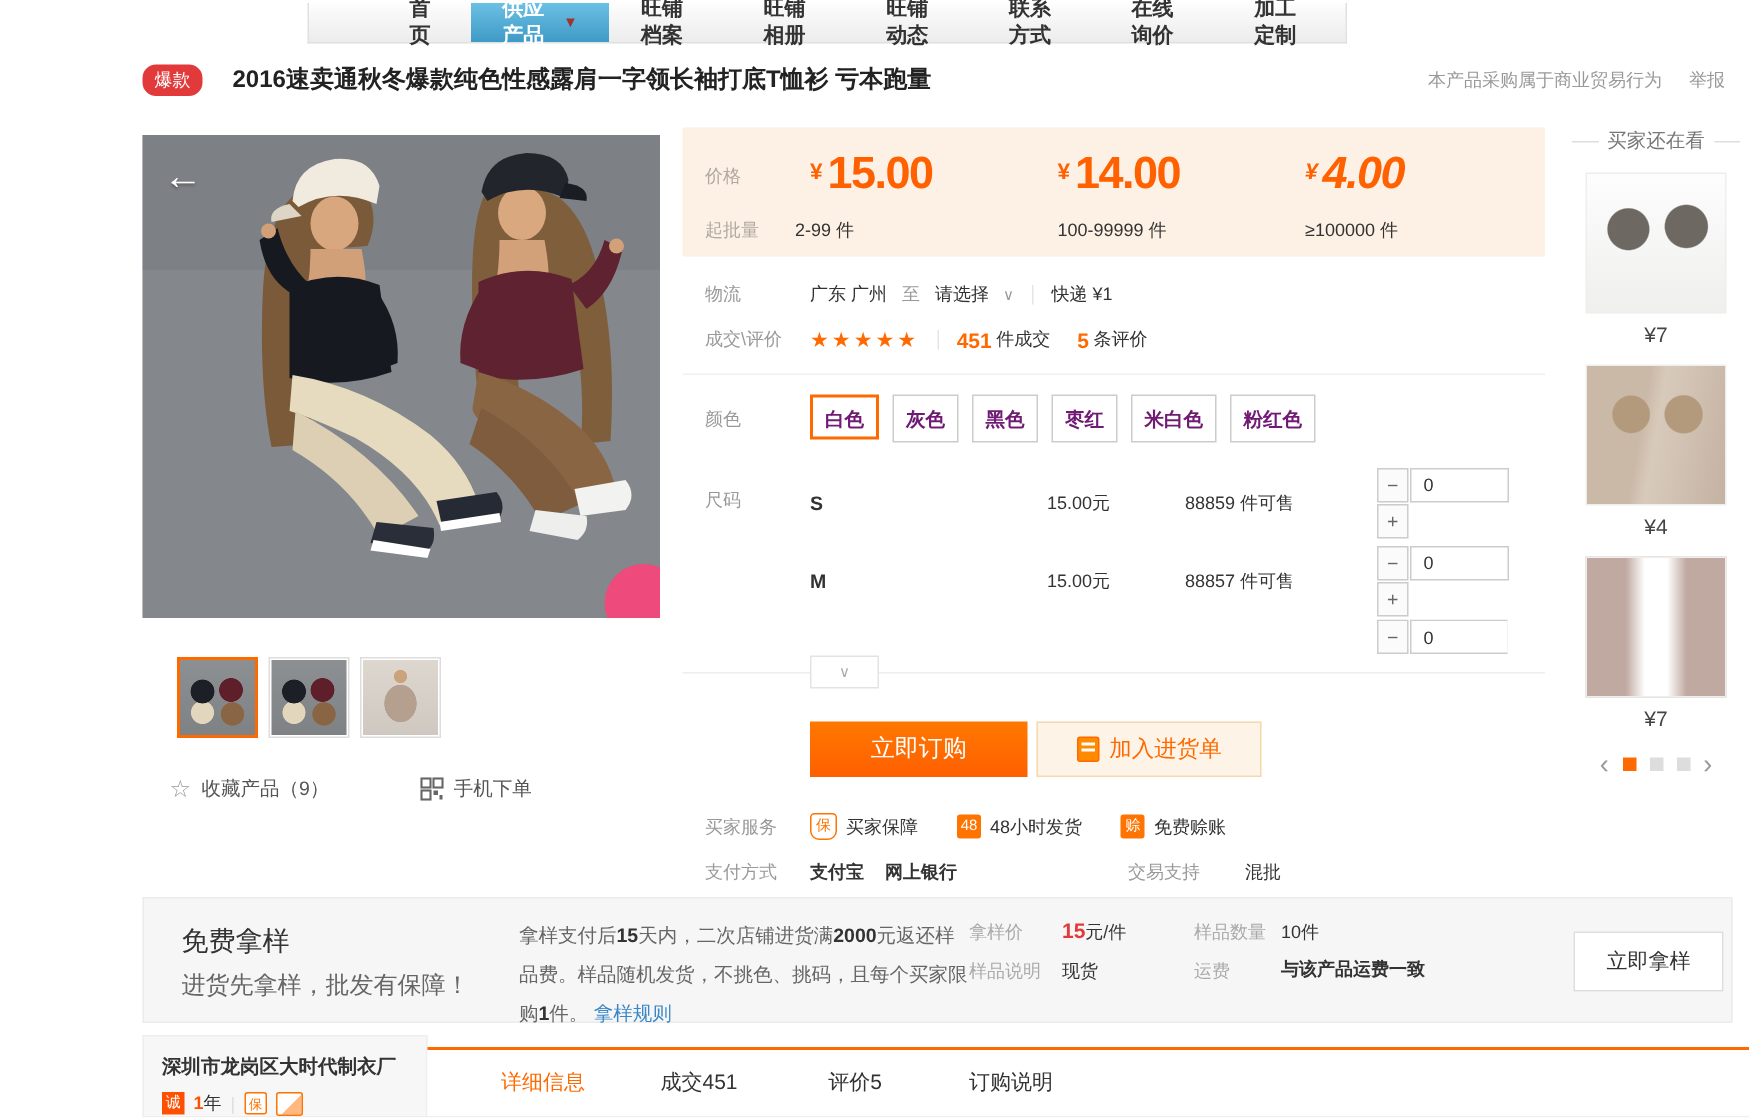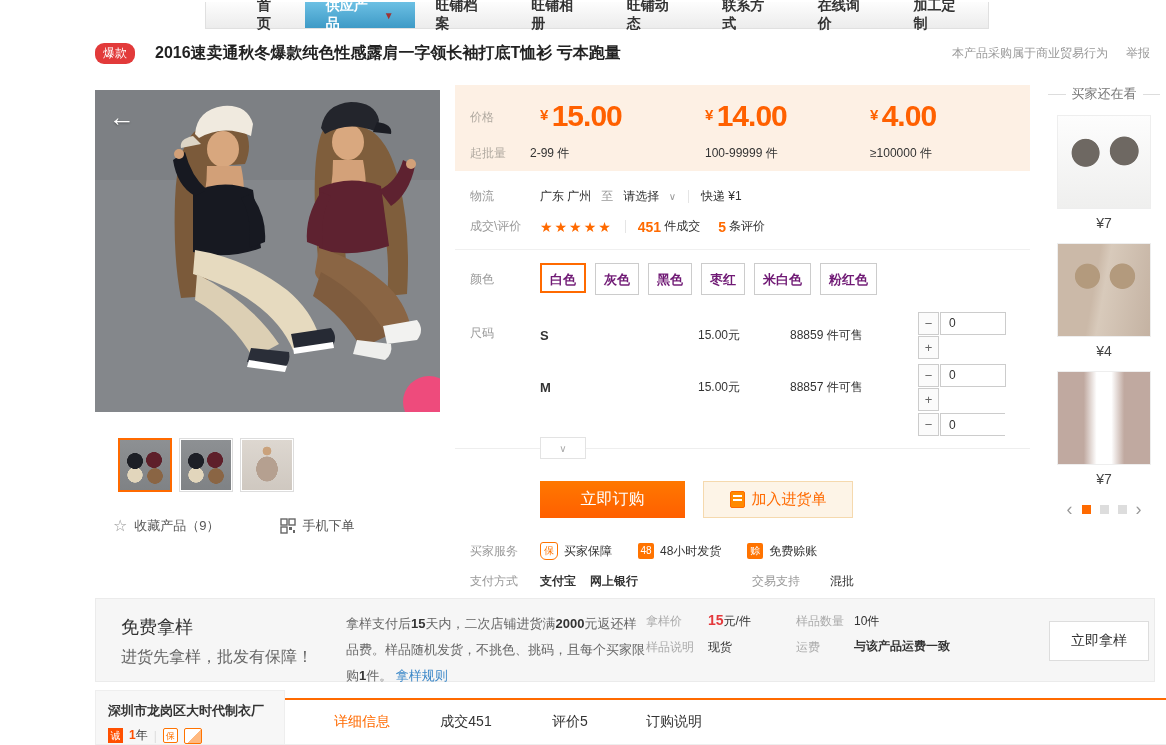--- a/index.html
+++ b/index.html
@@ -1,22 +1,22 @@
 <!DOCTYPE html>
 <html><head>
 <meta charset="utf-8">
 <style>
   html,body{margin:0;padding:0;background:#fff;}
   .page{position:relative;width:1166px;height:745px;overflow:hidden;background:#fff;
         font-family:"Liberation Sans","DejaVu Sans",sans-serif;color:#333;font-size:12px;}
 
   
-  .topnav{position:absolute;left:205px;top:2px;width:784px;height:27px;
+  .topnav{position:absolute;left:205px;top:2px;width:693px;height:27px;
           background:linear-gradient(#fdfdfd,#ececec);border:1px solid #e0e0e0;border-top:none;
-          display:flex;align-items:stretch;padding-left:30px;box-sizing:border-box;}
+          display:flex;align-items:stretch;padding-left:46px;box-sizing:border-box;}
   .nav-item{display:flex;align-items:center;padding:0 21px;font-size:14px;font-weight:bold;color:#333;cursor:pointer;text-decoration:none;}
   .nav-item.active{background:linear-gradient(#6cc0e4,#3e9ac6);color:#fff;}
   .nav-item.active .caret{color:#9e3434;font-size:10px;margin-left:5px;}
 
   
   .title-row{position:absolute;left:95px;top:43px;width:1071px;display:flex;align-items:center;}
   .hot-badge{background:#e23a3a;color:#fff;font-size:12px;padding:2px 8px;border-radius:9px;margin-right:20px;flex:none;}
   .product-title{font-size:16px;font-weight:bold;color:#222;margin:0;white-space:nowrap;}
   .title-right{margin-left:auto;display:flex;align-items:center;gap:18px;padding-right:16px;}
   .notice{color:#999;}
@@ -71,21 +71,21 @@
   .size-row{display:flex;align-items:center;height:52px;}
   .size-row .sz{width:158px;font-size:13px;font-weight:bold;}
   .size-row .pr{width:92px;}
   .size-row .st{width:128px;}
   .size-row.clipped{height:26px;overflow:hidden;align-items:flex-start;}
   .stepper{display:grid;grid-template-columns:21px 65px;grid-auto-rows:23px;gap:1px;}
   .stepper .sbtn{border:1px solid #ccc;background:#fbfbfb;color:#666;font-size:13px;line-height:21px;text-align:center;cursor:pointer;padding:0;}
   .stepper input{border:1px solid #ccc;padding:0 8px;font-size:12px;color:#333;outline:none;width:48px;}
   .more-sizes{border-top:1px solid #eee;margin-top:9px;position:relative;height:14px;}
   .expand{position:absolute;left:85px;top:-12px;width:46px;height:22px;background:#fff;border:1px solid #e3e3e3;color:#aaa;font-size:10px;cursor:pointer;}
-  .actions{margin-top:18px;margin-left:85px;display:flex;gap:18px;}
+  .actions{margin-top:18px;margin-left:85px;display:flex;gap:6px;}
   .btn-order{width:145px;height:37px;border:none;background:linear-gradient(#ff7800,#ff5f00);color:#fff;font-size:16px;cursor:pointer;font-family:inherit;}
   .btn-cart{width:150px;height:37px;border:1px solid #f5d9ae;background:#fdf4e7;color:#ff6a00;font-size:15px;cursor:pointer;
             display:flex;align-items:center;justify-content:center;gap:7px;font-family:inherit;}
   .services{margin-top:24px;}
   .svc{display:flex;align-items:center;gap:6px;margin-right:26px;color:#333;}
   .badge-sq{display:inline-block;min-width:16px;height:16px;line-height:16px;text-align:center;font-size:10px;border-radius:2px;}
   .bs-solid{background:#ff7300;color:#fff;}
   .bs-line{border:1px solid #ff7300;color:#ff7300;background:#fff;border-radius:3px 3px 6px 6px;}
   .payment{margin-top:13px;}
   .pay-v{color:#333;font-weight:bold;margin-right:14px;}
@@ -242,21 +242,21 @@
       <span class="plabel" style="top:24px;">价格</span>
       <span class="plabel" style="top:60px;">起批量</span>
       <span class="tier" style="left:85px;">
         <span class="cur">¥</span>
         <span class="val">15.00</span>
       </span>
       <span class="tier" style="left:250px;">
         <span class="cur">¥</span>
         <span class="val">14.00</span>
       </span>
-      <span class="tier" style="left:415px;">
+      <span class="tier" style="left:415px;font-style:italic;">
         <span class="cur">¥</span>
         <span class="val">4.00</span>
       </span>
       <span class="tierqty" style="left:75px;">2-99 件</span>
       <span class="tierqty" style="left:250px;">100-99999 件</span>
       <span class="tierqty" style="left:415px;">≥100000 件</span>
     </div>
 
     <div class="row logistics">
       <span class="rlabel">物流</span>

